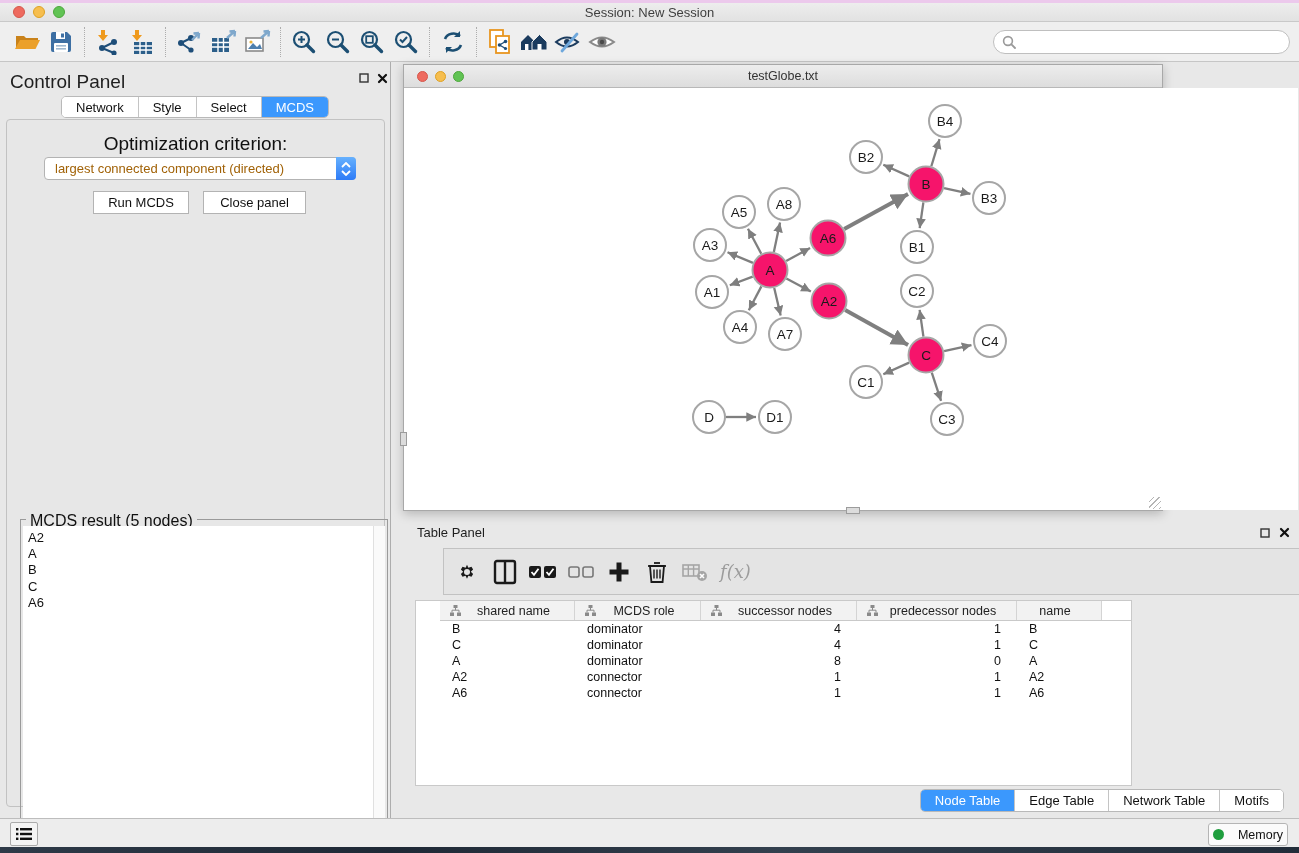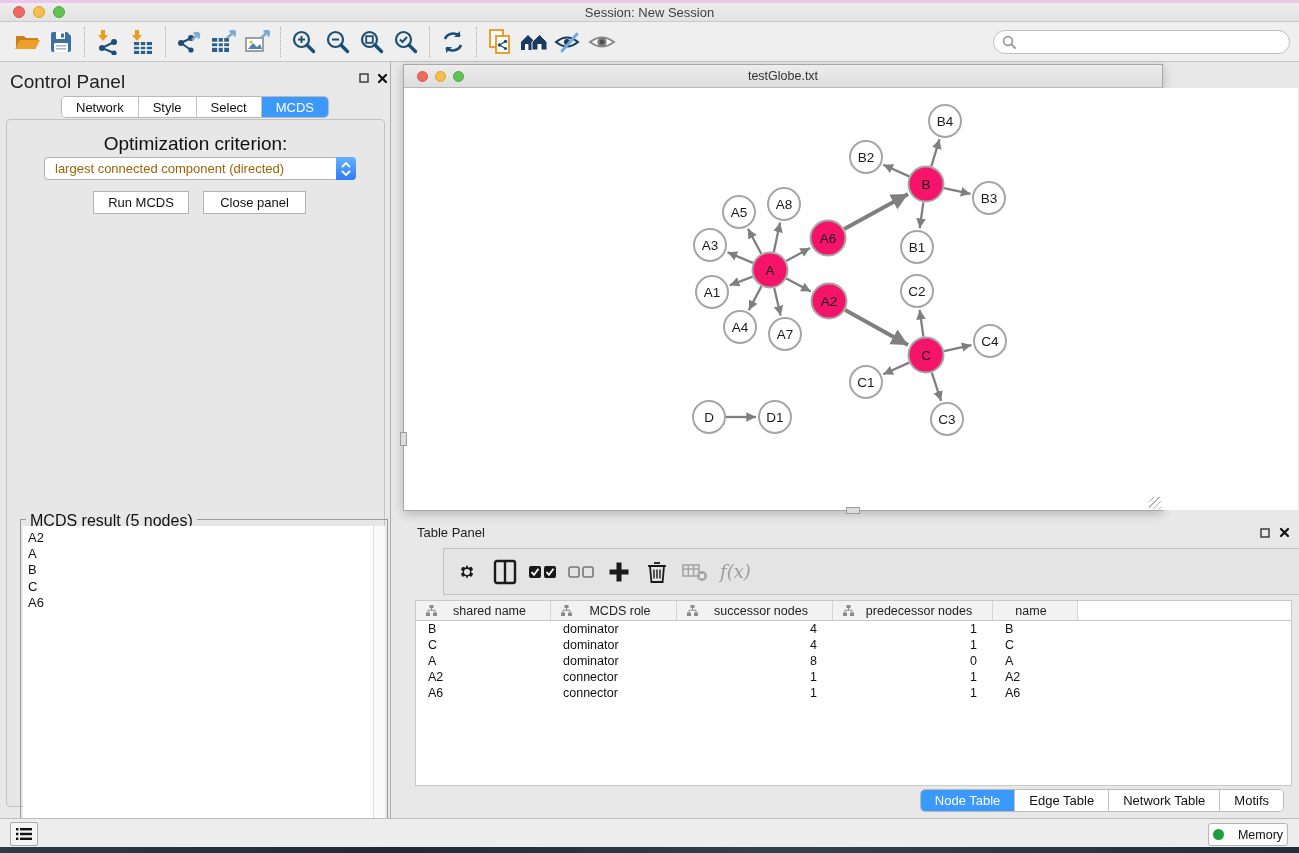--- a/index.html
+++ b/index.html
@@ -81,22 +81,22 @@
   
   .table-panel-title { position:absolute; left:417px; top:525px; font-size:13px; color:#1E1E1E; }
   .tp-float { left:1259px; top:527px; } .tp-close { left:1278px; top:526px; }
   .cp-float { left:358px; } .cp-close { left:376px; }
 
   .tp-toolbar { position:absolute; left:415px; top:548px; width:877px; height:47px; background:#E4E4E4;
       border:1px solid #C2C2C2; display:flex; align-items:center; padding-left:8px;margin-left:28px; }
   .tp-icon { width:30px; height:30px; margin-right:8px; display:flex; align-items:center; justify-content:center; }
   .fx-label { font-family:"DejaVu Serif", serif; font-style:italic; font-size:18px; color:#9C9C9C; margin-left:2px; }
 
-  .data-table { position:absolute; left:415px; top:600px; width:877px; height:186px; background:#FFFFFF;
-      border:1px solid #C9C9C9; overflow:hidden; }
+  .data-table { position:absolute; left:415px; top:600px; width:717px; height:186px; background:#FFFFFF;
+      border:1px solid #C9C9C9; overflow:hidden;padding-left:24px; }
   .thead { display:grid; grid-template-columns:135px 126px 156px 160px 85px 1fr; height:20px;
       border-bottom:1px solid #C9C9C9; }
   .th { background:#F2F2F2; border-right:1px solid #D4D4D4; display:flex; align-items:center; font-size:12.5px; color:#222; }
   .th:last-child { background:#FFFFFF; border-right:none; }
   .th .th-icn { margin-left:10px; display:flex; }
   .th .th-label { flex:1; text-align:center; padding-right:8px; }
   .trow { display:grid; grid-template-columns:135px 126px 156px 160px 85px 1fr; height:16px; }
   .td { font-size:12.5px; color:#111; line-height:16px; white-space:nowrap; }
   .td.al { padding-left:12px; } .td.ar { text-align:right; padding-right:16px; }
 

